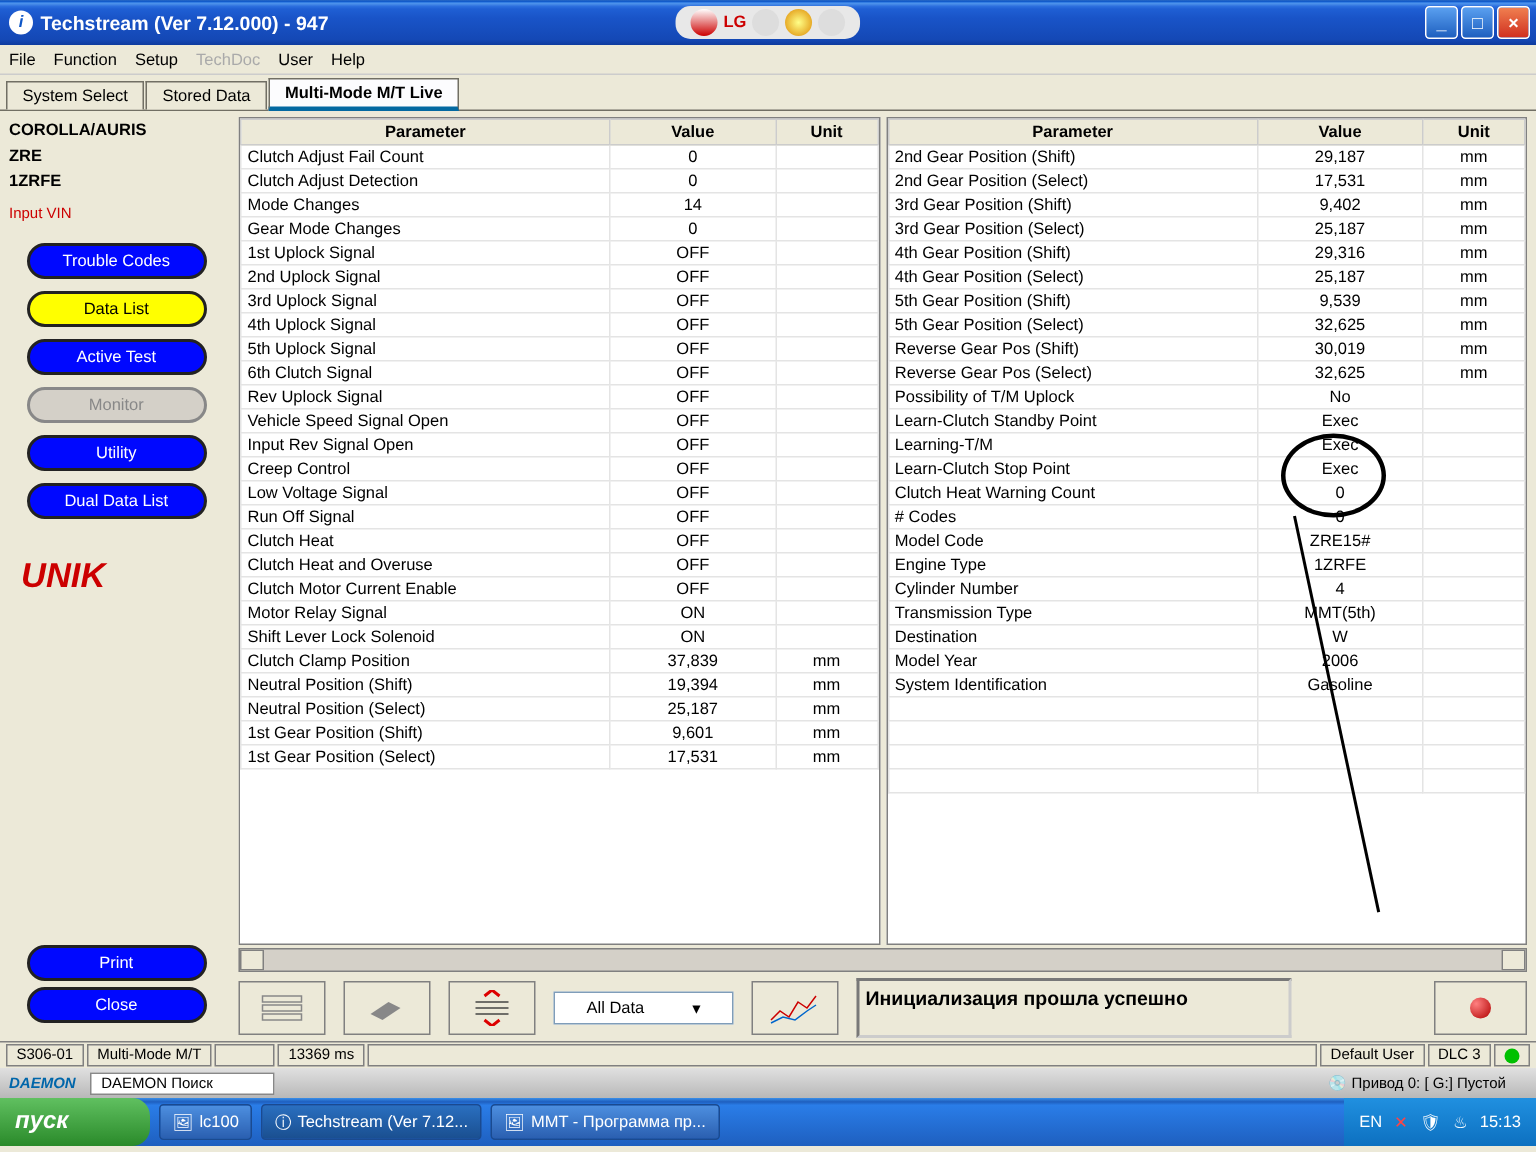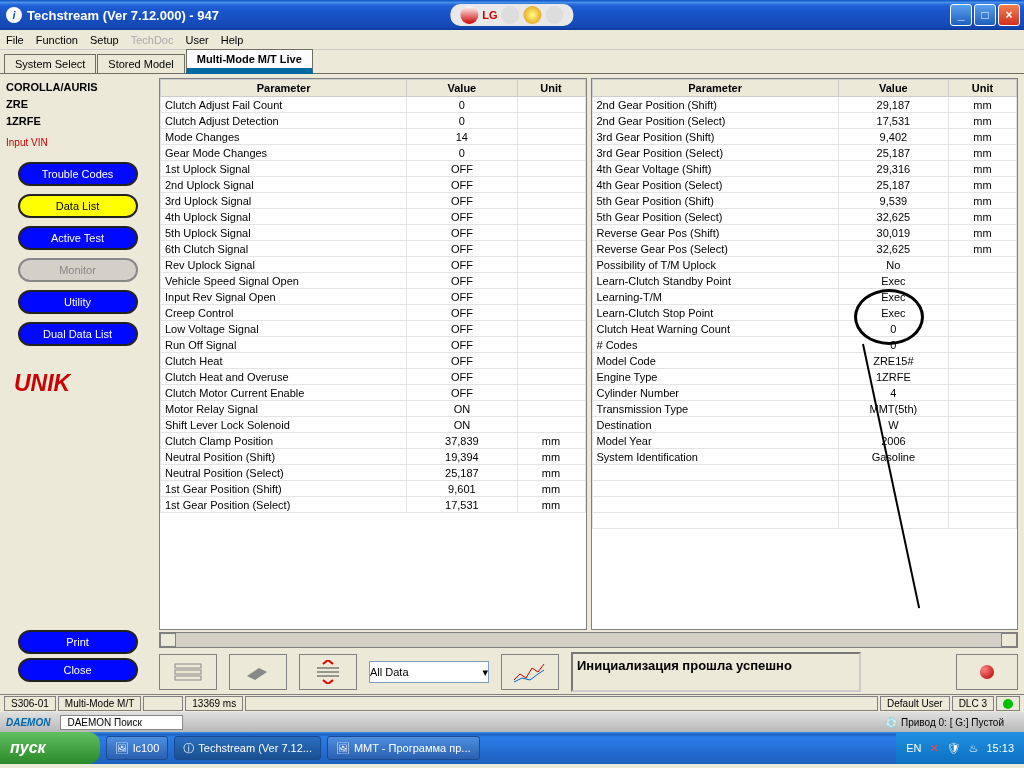--- a/index.html
+++ b/index.html
@@ -10,21 +10,21 @@
 .titlebar .ci { width: 18px; height: 18px; border-radius: 50%; }
 .titlebar .winbtns { position: absolute; right: 4px; top: 4px; display: flex; gap: 2px; }
 .winbtn { width: 22px; height: 22px; border-radius: 3px; border: 1px solid #fff; color: #fff; display:flex;align-items:center;justify-content:center;font-weight:bold;font-size:12px;cursor:pointer;}
 .winbtn.min,.winbtn.max { background: linear-gradient(to bottom,#5aa0f0,#1e5fbf); }
 .winbtn.close { background: linear-gradient(to bottom,#f08050,#d03020); }
 .menubar { height: 20px; background: #ece9d8; border-bottom: 1px solid #ccc; display: flex; align-items: center; padding-left: 6px; gap: 12px; font-size: 11px; }
 .menubar span { cursor: pointer; }
 .menubar .disabled { color: #aaa; }
 .tabrow { height: 24px; background: #ece9d8; display: flex; align-items: flex-end; border-bottom: 1px solid #716f64; padding-left: 4px; }
 .tab { padding: 3px 10px; border: 1px solid #716f64; border-bottom: none; margin-right: 1px; background: #ece9d8; font-size: 11px; cursor:pointer;}
-.tab.active { background: #fcfcfe; border-bottom: 6px solid #0369a1; margin-bottom: -1px; font-weight: bold; }
+.tab.active { background: #fcfcfe; border-bottom: 3px solid #0369a1; margin-bottom: -1px; font-weight: bold; }
 .content { display: flex; height: 620px; background: #ece9d8; }
 .sidebar { width: 155px; padding: 6px; display: flex; flex-direction: column; }
 .vehinfo { font-size: 11px; font-weight: bold; line-height: 15px; margin-bottom: 2px; }
 .inputvin { color: #c00; font-size: 10px; margin-top: 6px; margin-bottom: 10px; }
 .sidebtn { width: 120px; height: 24px; margin: 4px auto; border-radius: 12px; border: 2px solid #222; font-size: 11px; display:flex;align-items:center;justify-content:center;cursor:pointer;font-weight:normal;}
 .sidebtn.blue { background: #0008ff; color: #fff; }
 .sidebtn.yellow { background: #ffff00; color: #000; }
 .sidebtn.grey { background: #d4d0c8; color: #888; border-color:#888;}
 .unik { color: #c00; font-size: 23px; font-weight: bold; font-style: italic; margin-top: 20px; padding-left: 8px; }
 .bottombtns { margin-top: auto; margin-bottom: 2px;}
@@ -34,21 +34,21 @@
 table { border-collapse: collapse; width: 100%; font-size: 11px; }
 th { background: #ece9d8; border: 1px solid #ccc; padding: 2px 4px; font-weight: bold; text-align: center; }
 td { border: 1px solid #e4e4e4; padding: 1px 4px; height: 16px; }
 td.val { text-align: center; }
 td.unit { text-align: center; width: 50px;}
 .scrollx { height: 16px; background: #d4d0c8; border: 1px solid #808080; margin: 2px 0; position: relative;}
 .scrollx::before,.scrollx::after{content:'';position:absolute;top:0;width:16px;height:14px;background:#ece9d8;border:1px solid #808080;box-sizing:border-box;}
 .scrollx::before{left:0;} .scrollx::after{right:0;}
 .toolbar { height: 44px; display: flex; align-items: center; gap: 12px; padding: 4px 0; }
 .tbtn { width: 58px; height: 36px; border: 1px solid #808080; background: #ece9d8; display:flex;align-items:center;justify-content:center;cursor:pointer;}
-.dropdown { width: 120px; height: 22px; border: 1px solid #7f9db9; background: #fff; padding: 2px 0; font-size: 11px; cursor:pointer;display:flex;align-items:center;justify-content:space-between;}
+.dropdown { width: 120px; height: 22px; border: 1px solid #7f9db9; background: #fff; padding: 2px 21px; font-size: 11px; cursor:pointer;display:flex;align-items:center;justify-content:space-between;}
 .msgbox { width: 290px; height: 40px; border: 2px inset #ccc; background:#ece9d8; padding: 4px; font-size: 13px; font-weight: bold; }
 .recbtn { width: 62px; height: 36px; border: 1px solid #808080; background:#ece9d8; display:flex;align-items:center;justify-content:center;margin-left:auto;cursor:pointer;}
 .recdot { width: 14px; height: 14px; background: radial-gradient(circle at 30% 30%, #ff8080, #b00000); border-radius: 50%; }
 .statusbar { height: 18px; background: #ece9d8; border-top: 1px solid #808080; display: flex; align-items: center; font-size: 10px; padding: 0 4px; gap: 2px;}
 .statusbar .cell{border:1px solid #808080;padding:1px 6px;height:15px;display:flex;align-items:center;}
 .statusbar .f1{flex:1;}
 .greendot{width:10px;height:10px;background:#00c000;border-radius:50%;}
 .daemonbar { height: 20px; background: linear-gradient(to bottom,#e0e0e0,#b8b8b8); display: flex; align-items: center; font-size: 10px; padding-left: 6px; gap: 10px;}
 .taskbar { height: 32px; background: linear-gradient(to bottom,#3a8fe8 0%,#1e5fbf 8%,#2a7de8 15%,#1e5fbf 100%); display: flex; align-items: center; }
 .startbtn { height: 32px; width: 100px; background: linear-gradient(to bottom,#60c060,#2a8a2a); color: #fff; font-weight: bold; font-style: italic; font-size: 16px; display:flex;align-items:center;padding-left:10px;border-radius:0 12px 12px 0;cursor:pointer;}
@@ -81,21 +81,21 @@
   <span>File</span>
   <span>Function</span>
   <span>Setup</span>
   <span class="disabled">TechDoc</span>
   <span>User</span>
   <span>Help</span>
 </div>
 
 <div class="tabrow">
   <div class="tab">System Select</div>
-  <div class="tab">Stored Model</div>
+  <div class="tab">Stored Data</div>
   <div class="tab active">Multi-Mode M/T Live</div>
 </div>
 
 <div class="content">
   <div class="sidebar">
     <div class="vehinfo">COROLLA/AURIS</div>
     <div class="vehinfo">ZRE</div>
     <div class="vehinfo">1ZRFE</div>
     <div class="inputvin">Input VIN</div>
     <div class="sidebtn blue">Trouble Codes</div>
@@ -280,21 +280,21 @@
                 <td>3rd Gear Position (Shift)</td>
                 <td class="val">9,402</td>
                 <td class="unit">mm</td>
               </tr>
               <tr>
                 <td>3rd Gear Position (Select)</td>
                 <td class="val">25,187</td>
                 <td class="unit">mm</td>
               </tr>
               <tr>
-                <td>4th Gear Voltage (Shift)</td>
+                <td>4th Gear Position (Shift)</td>
                 <td class="val">29,316</td>
                 <td class="unit">mm</td>
               </tr>
               <tr>
                 <td>4th Gear Position (Select)</td>
                 <td class="val">25,187</td>
                 <td class="unit">mm</td>
               </tr>
               <tr>
                 <td>5th Gear Position (Shift)</td>

